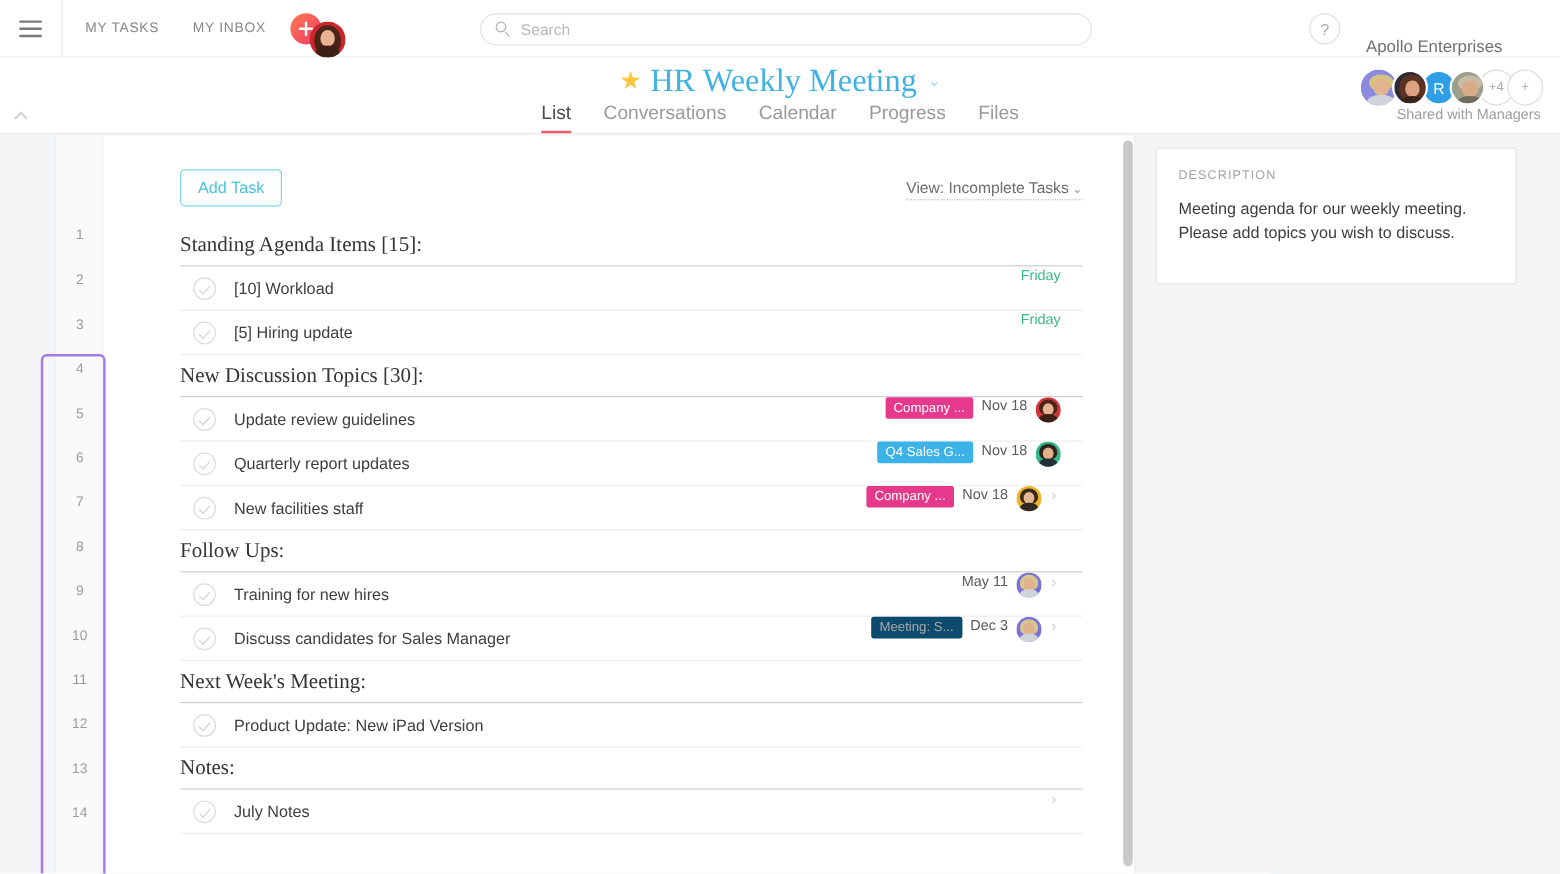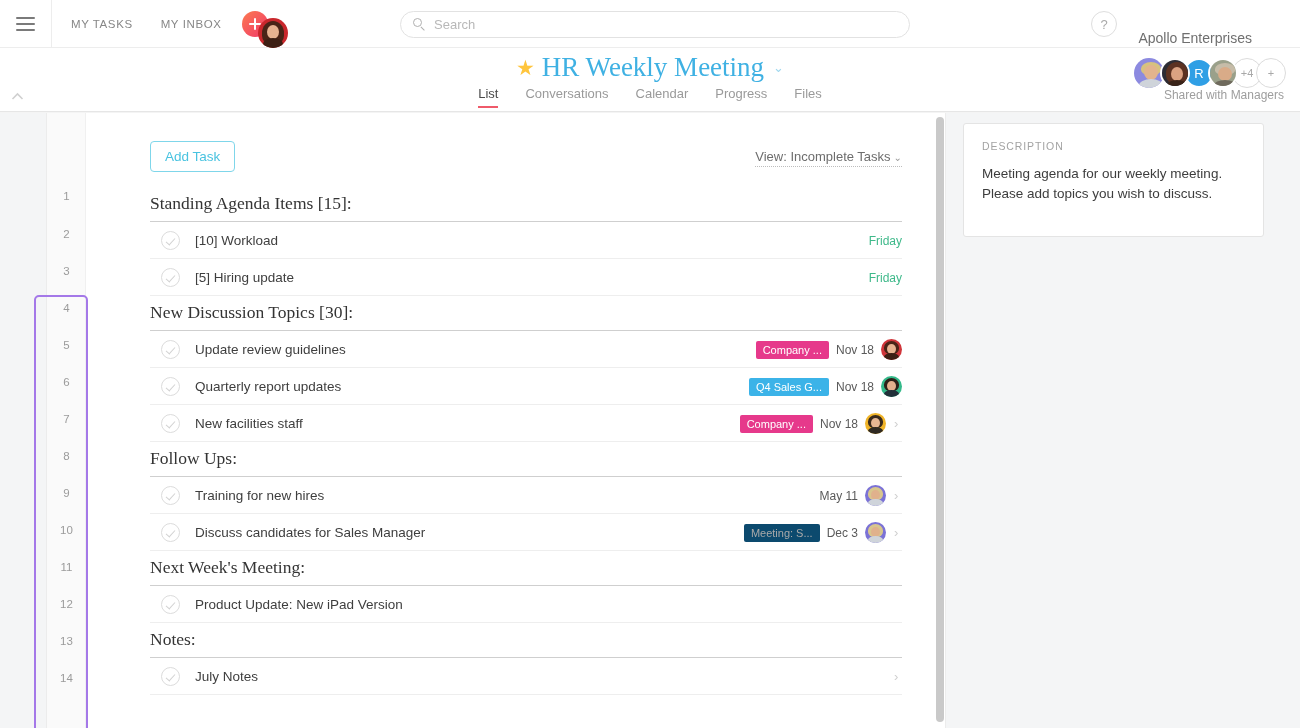--- a/index.html
+++ b/index.html
@@ -96,21 +96,21 @@
   .proj-title {
     font-family: "Liberation Serif", serif; font-size: 27px; color: #3fb1e3; font-weight: 400;
   }
   .title-caret { color: #9fd8ef; font-size: 13px; margin-left: 2px; cursor: pointer; }
 
   .tabs {
     position: absolute; left: 0; right: 0; top: 38px;
     display: flex; align-items: center; justify-content: center; gap: 27px;
   }
   .tab {
-    font-size: 13px; color: #9a9a9a; cursor: pointer; padding-bottom: 7px;
+    font-size: 16px; color: #9a9a9a; cursor: pointer; padding-bottom: 7px;
     position: relative;
   }
   .tab.active { color: #4a4a4a; }
   .tab.active:after {
     content:""; position:absolute; left: 0; right: 0; bottom: 0;
     height: 2px; background: #ef5a6a;
   }
 
   .members {
     position: absolute; right: 14px; top: 8px; display: flex; align-items: center;
@@ -179,22 +179,22 @@
     width: 19px; height: 19px; border-radius: 50%; border: 1px solid #dcdcdc;
     margin-left: 11px; flex: none; position: relative; cursor: pointer; background:#fff;
   }
   .checkbox:after {
     content: ""; position: absolute; left: 5.5px; top: 4.5px;
     width: 4px; height: 8px; border: solid #d2d2d2; border-width: 0 1.6px 1.6px 0;
     transform: rotate(42deg);
   }
   .task-name { font-size: 13.5px; color: #3e3e3e; margin-left: 15px; }
   .row-right {
-    position: absolute; right: 0; top: 0; height: 37px;
-    display: flex; align-items: center; gap: 7px;
+    position: absolute; right: 18px; top: 0; height: 37px;
+    display: flex; align-items: flex-start; gap: 7px;
   }
   .tag {
     font-size: 11px; color: #fff; border-radius: 2px; padding: 3px 7px;
     max-width: 82px; overflow: hidden; white-space: nowrap; cursor: pointer;
   }
   .due { font-size: 12px; color: #5a5a5a; }
   .due.green { color: #3eb98a; }
   .row-av { width: 21px; height: 21px; }
   .chevron { color: #cfcfcf; font-size: 13px; margin-left: 1px; width: 8px; }
 

